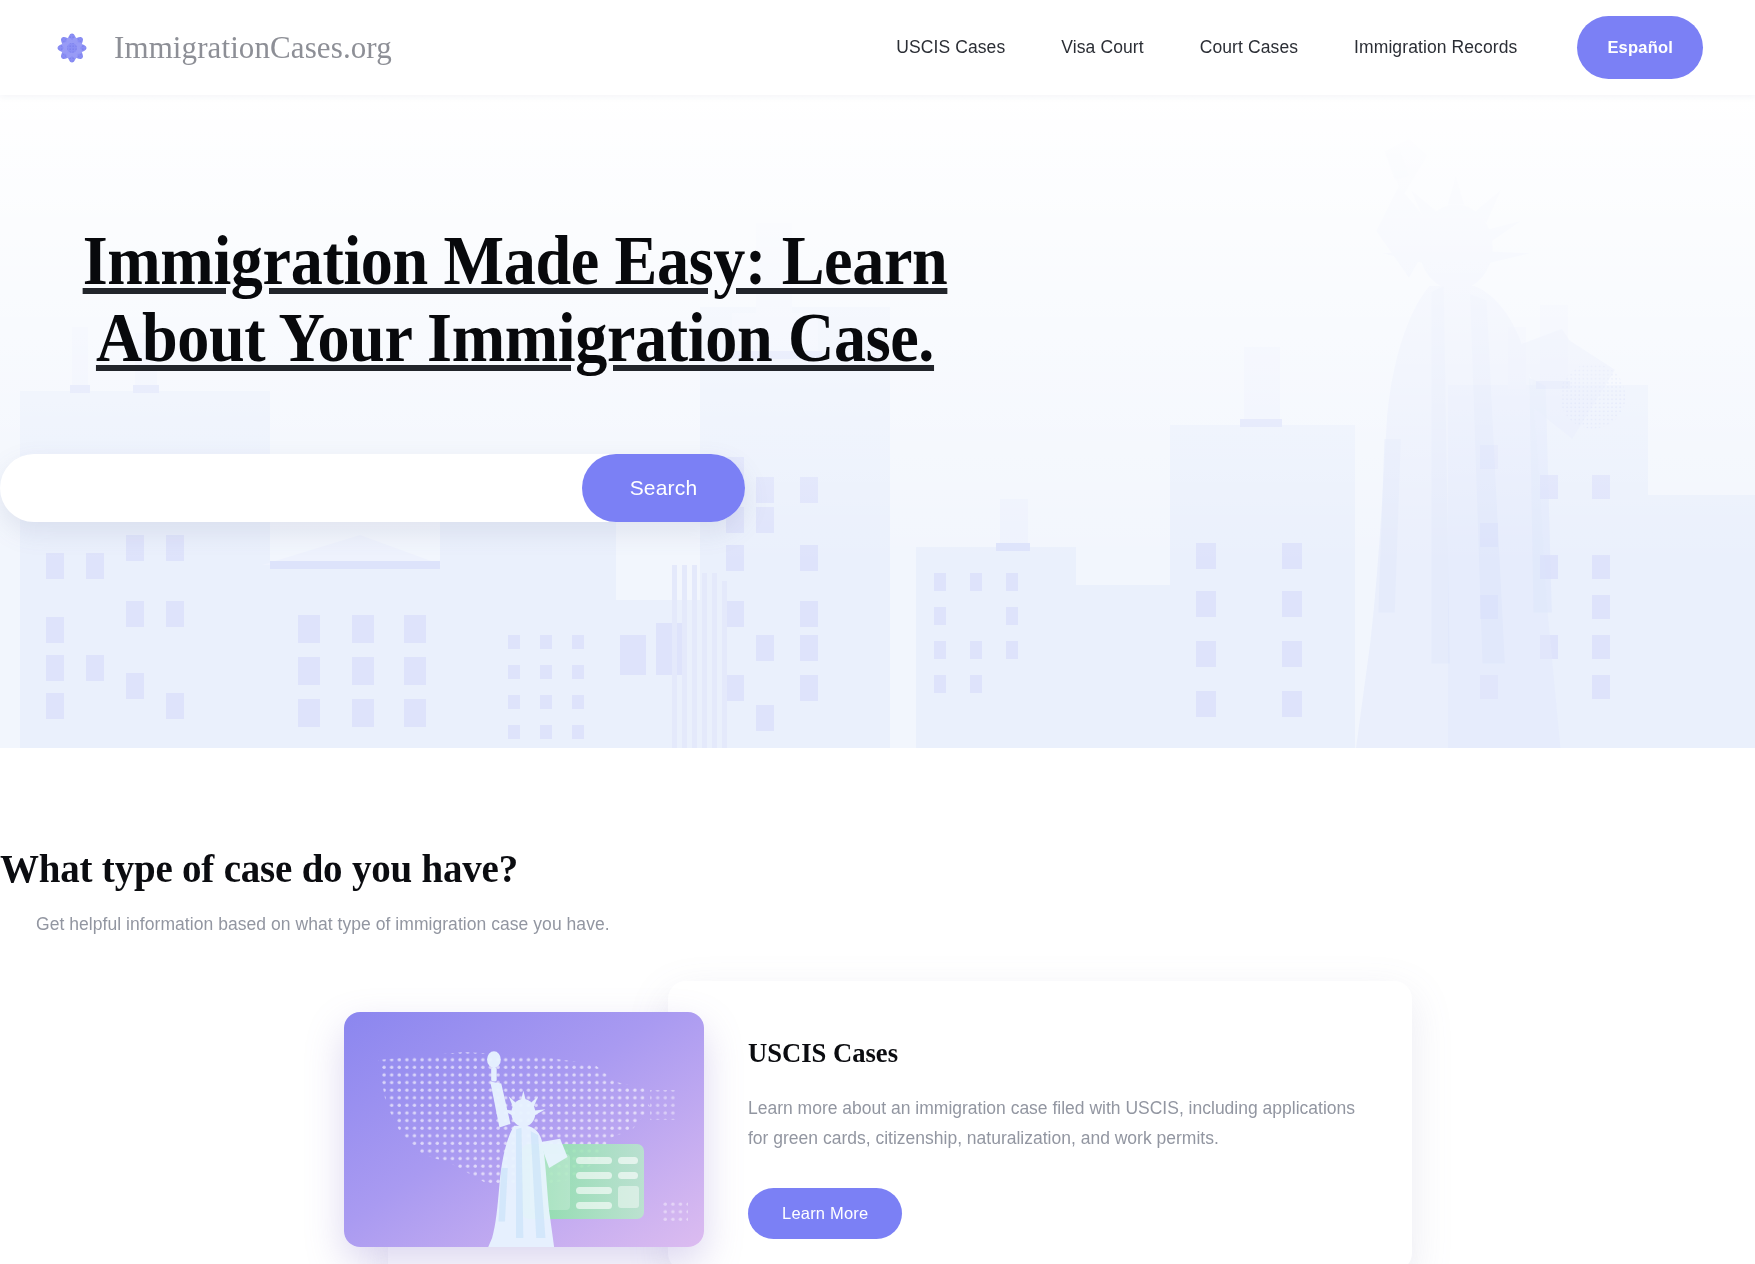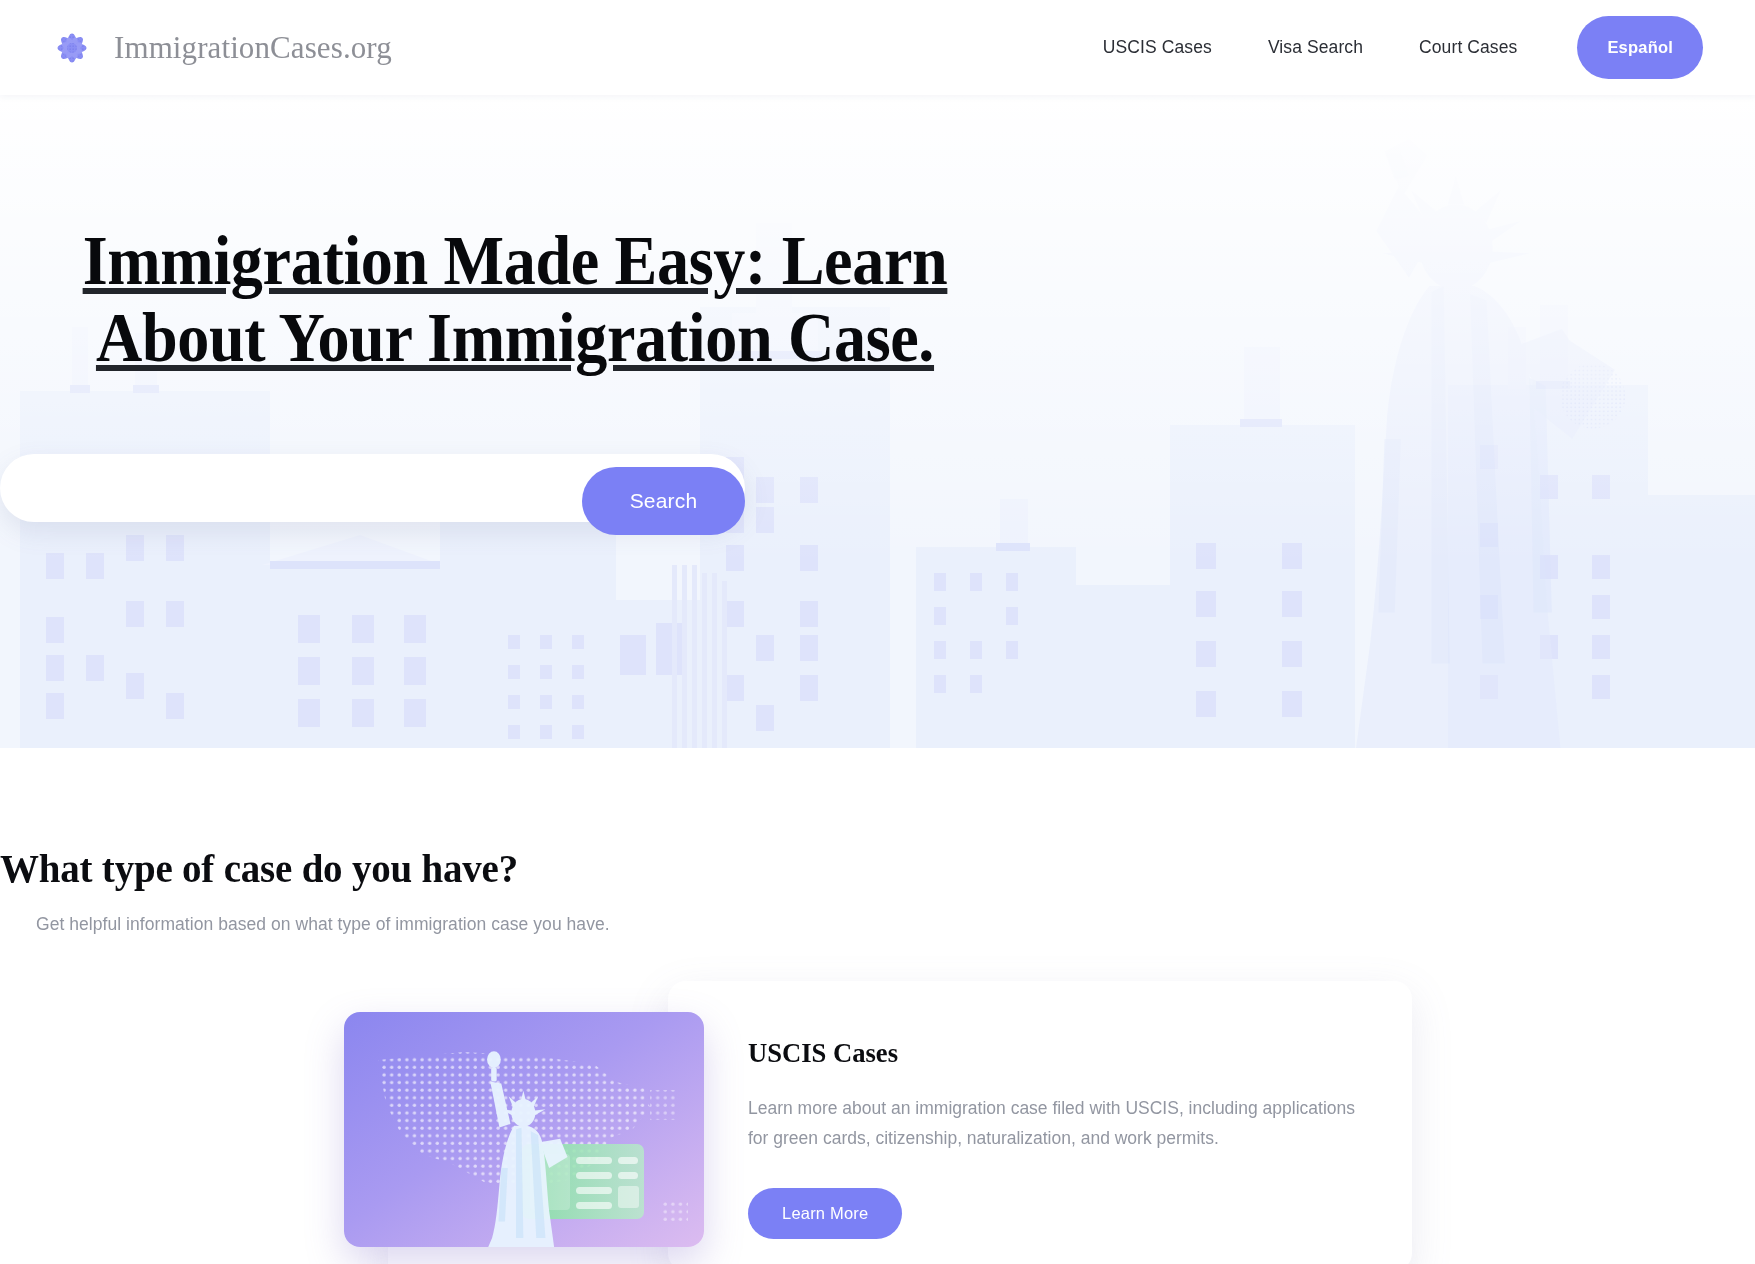--- a/index.html
+++ b/index.html
@@ -75,21 +75,21 @@
   }
   .search-input{
     flex:1;height:100%;
     border:none;outline:none;background:transparent;
     font-family:"Liberation Sans", sans-serif;
     font-size:19px;color:#2b2e35;
     padding:0 36px;border-radius:999px;
   }
   .search-input::placeholder{color:#b4b8c4;}
   .search-btn{
-    position:absolute;right:0;top:13px;
+    position:absolute;right:0;top:0;
     height:68px;min-width:163px;
     background:#7b80f5;color:#fff;border:none;
     border-radius:999px;cursor:pointer;
     font-family:"Liberation Sans", sans-serif;
     font-size:21px;font-weight:400;letter-spacing:.2px;
   }
 
   
   .cases{
     position:relative;
@@ -188,22 +188,23 @@
             </g>
             <circle r="5" fill="url(#dotp)"></circle>
           </g>
         </svg>
       </span>
       <span class="brand-name">ImmigrationCases.org</span>
     </div>
 
     <nav class="nav">
       <a class="nav-item">USCIS Cases</a>
-      <a class="nav-item">Visa Search</a>
+      <a class="nav-item">Visa Court</a>
       <a class="nav-item">Court Cases</a>
+      <a class="nav-item">Immigration Records</a>
       <button class="lang-btn">Español</button>
     </nav>
   </header>
 
   <section class="hero">
 
     <svg class="hero-art" viewBox="0 0 1755 653" preserveAspectRatio="xMidYMax slice" aria-hidden="true">
       <defs>
         <linearGradient id="heroFade" x1="0" y1="0" x2="0" y2="1">
           <stop offset="0" stop-color="#ffffff" stop-opacity="1"></stop>

